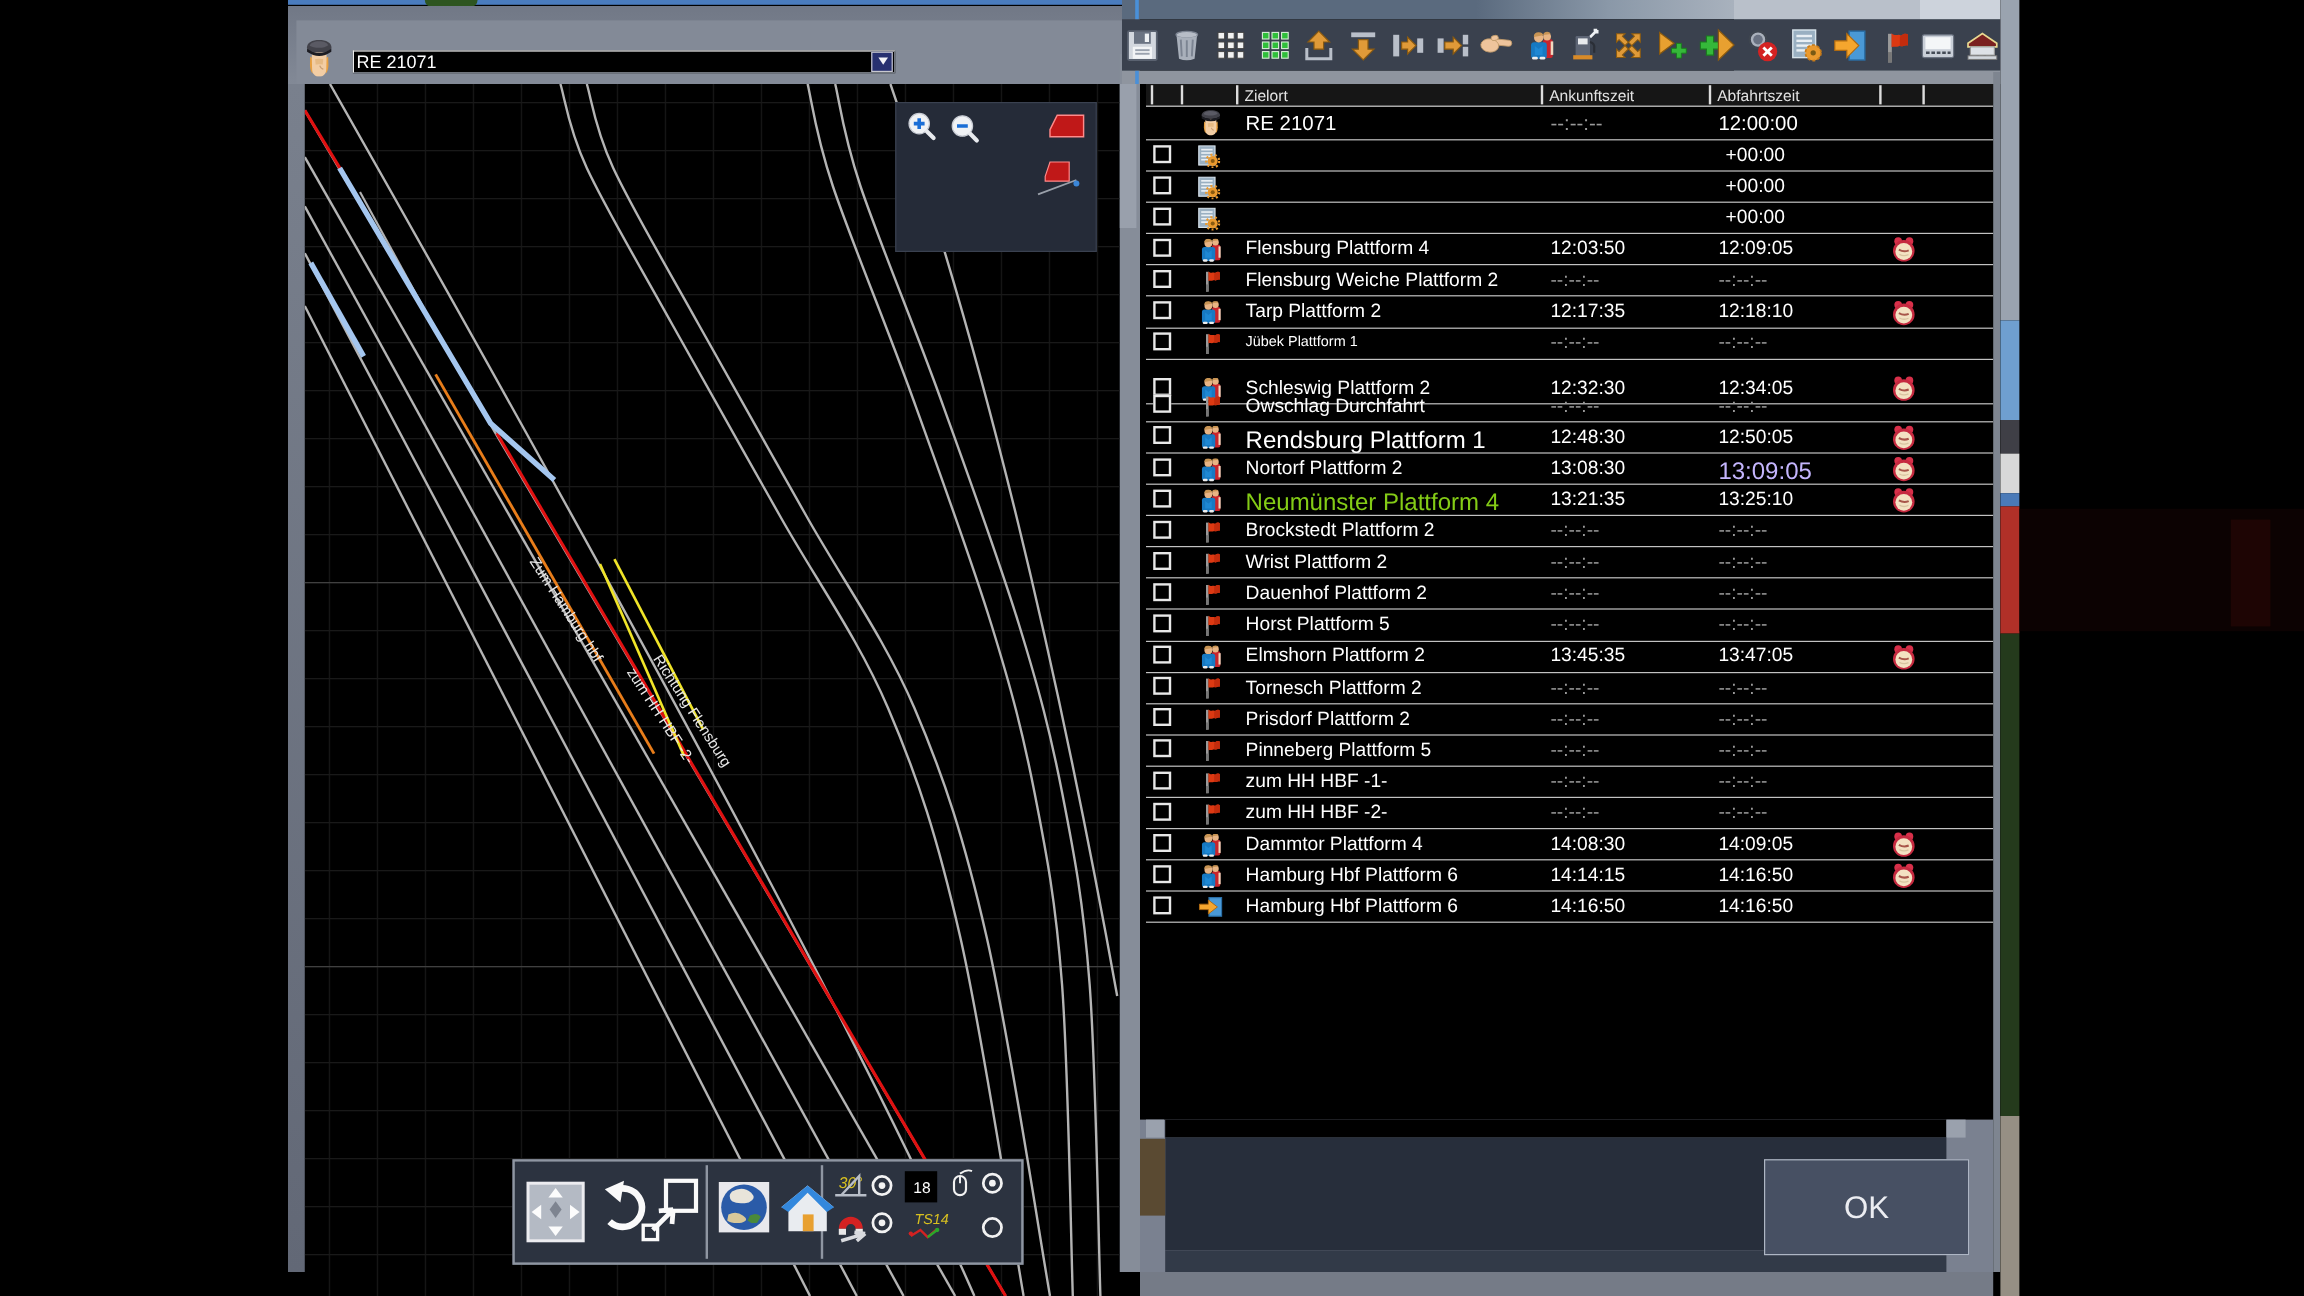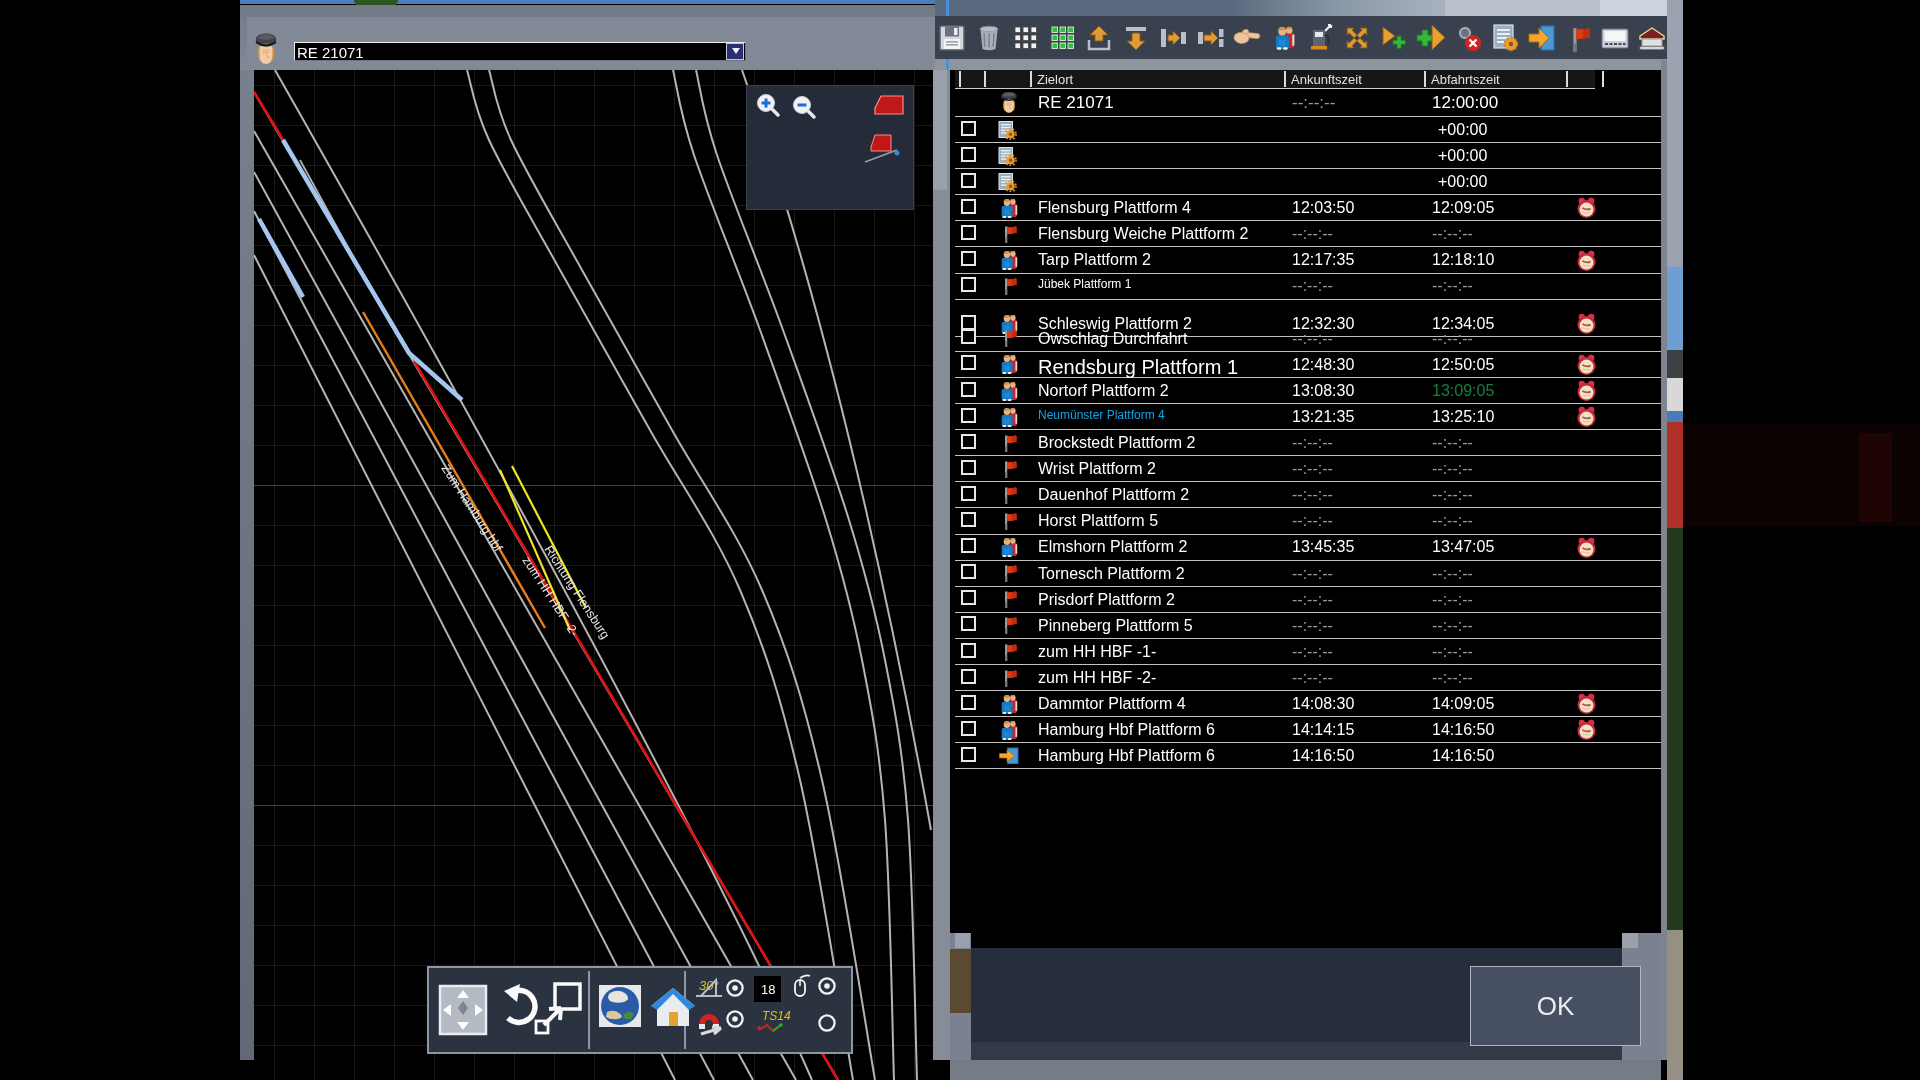--- a/index.html
+++ b/index.html
@@ -273,21 +273,21 @@
 <path d="M5,21 h3 M9.5,21 h3 M14,21 h3 M18.5,21 h3 M23,21 h2.5" stroke="#444b56" stroke-width="2"></path>
   </svg>
 <svg style="position:absolute;left:1637px;top:23px;" width="30" height="30" viewBox="0 0 30 30">
     <path d="M3,13 L15,5 L27,13 L27,16 L3,16 Z" fill="#7a2020" stroke="#e8d890" stroke-width="1.4"></path>
 <rect x="5" y="16" width="20" height="7" fill="#dde1e7" stroke="#999"></rect>
 <path d="M6,24.5 h4 M12,24.5 h4 M18,24.5 h4" stroke="#eee" stroke-width="2.2"></path>
 <rect x="3" y="23.5" width="24" height="3" fill="#d2d7de" stroke="#777" stroke-width="0.8"></rect>
   </svg>
 
 <div style="position:absolute;left:955px;top:70px;width:706px;height:878px;background:#000;">
-    <div style="position:absolute;left:0;top:0;width:640px;height:18.5px;background:#161616;border-bottom:1px solid #cfcfcf;font-size:13px;color:#e2e2e2;">
+    <div style="position:absolute;left:0;top:0;width:706px;height:18.5px;background:#161616;border-bottom:1px solid #cfcfcf;font-size:13px;color:#e2e2e2;">
 <span style="position:absolute;left:82px;top:2px;">Zielort</span>
 <span style="position:absolute;left:336px;top:2px;">Ankunftszeit</span>
 <span style="position:absolute;left:476px;top:2px;">Abfahrtszeit</span>
 <span style="position:absolute;left:4px;top:1px;width:2px;height:16px;background:#dcdcdc;"></span>
 <span style="position:absolute;left:29px;top:1px;width:2px;height:16px;background:#dcdcdc;"></span>
 <span style="position:absolute;left:75px;top:1px;width:2px;height:16px;background:#dcdcdc;"></span>
 <span style="position:absolute;left:329px;top:1px;width:2px;height:16px;background:#dcdcdc;"></span>
 <span style="position:absolute;left:469px;top:1px;width:2px;height:16px;background:#dcdcdc;"></span>
 <span style="position:absolute;left:611px;top:1px;width:2px;height:16px;background:#dcdcdc;"></span>
 <span style="position:absolute;left:647px;top:1px;width:2px;height:16px;background:#dcdcdc;"></span>
@@ -530,21 +530,21 @@
 <rect x="1.5" y="6.5" width="10.5" height="11" rx="2" fill="#1779c2"></rect>
 <circle cx="6.6" cy="3.6" r="3.1" fill="#e8b484"></circle>
 <path d="M3.4,2.2 a3.2,2.6 0 0 1 6.3,-0.3 l-6.3,1.2 z" fill="#c89454"></path>
 <path d="M4,9 l2.6,2 2.6,-2 v6 h-5.2 z" fill="#1e88d4"></path>
 <rect x="2.2" y="16.2" width="3.8" height="1.9" rx="0.9" fill="#eeeeee"></rect>
 <rect x="7.2" y="16.2" width="3.8" height="1.9" rx="0.9" fill="#eeeeee"></rect>
 </g>
       </svg>
       <span style="position:absolute;left:83px;top:3.9px;font-size:16px;color:#fff;">Nortorf Plattform 2</span>
       <span style="position:absolute;left:337px;top:3.9px;font-size:16px;color:#fff;">13:08:30</span>
-      <span style="position:absolute;left:477px;top:3.9px;font-size:16px;color:#15803d;">13:09:05</span>
+      <span style="position:absolute;left:477px;top:3.9px;font-size:20px;color:#c4b5fd;">13:09:05</span>
       <svg style="position:absolute;left:622px;top:2.1px;" width="19" height="22" viewBox="0 0 19 22">
         <g transform="translate(0,0)">
 <circle cx="4.8" cy="4" r="3.2" fill="#d8304a"></circle>
           <circle cx="14.2" cy="4" r="3.2" fill="#d8304a"></circle>
 <circle cx="9.5" cy="12" r="9" fill="#c62a40"></circle>
 <circle cx="9.5" cy="12.6" r="7" fill="#f3e2c2"></circle>
 <path d="M5.4,11 q4.1,2.4 8.2,0.6" stroke="#a8564a" stroke-width="1.7" fill="none"></path>
 <path d="M5.8,15 q3.7,2 7.6,0.2" stroke="#d8c4a0" stroke-width="1.1" fill="none"></path>
 </g>
       </svg>
@@ -558,21 +558,21 @@
 <path d="M9.8,0.9 a2.6,2.2 0 0 1 4.8,0.2 l-4.9,0.6 z" fill="#c89454"></path>
 <rect x="14.6" y="6" width="1.7" height="9" fill="#f0d9c0"></rect>
 <rect x="1.5" y="6.5" width="10.5" height="11" rx="2" fill="#1779c2"></rect>
 <circle cx="6.6" cy="3.6" r="3.1" fill="#e8b484"></circle>
 <path d="M3.4,2.2 a3.2,2.6 0 0 1 6.3,-0.3 l-6.3,1.2 z" fill="#c89454"></path>
 <path d="M4,9 l2.6,2 2.6,-2 v6 h-5.2 z" fill="#1e88d4"></path>
 <rect x="2.2" y="16.2" width="3.8" height="1.9" rx="0.9" fill="#eeeeee"></rect>
 <rect x="7.2" y="16.2" width="3.8" height="1.9" rx="0.9" fill="#eeeeee"></rect>
 </g>
       </svg>
-      <span style="position:absolute;left:83px;top:3.9px;font-size:12px;color:#0ea5e9;">Neumünster Plattform 4</span>
+      <span style="position:absolute;left:83px;top:3.9px;font-size:20px;color:#84cc16;">Neumünster Plattform 4</span>
       <span style="position:absolute;left:337px;top:3.9px;font-size:16px;color:#fff;">13:21:35</span>
       <span style="position:absolute;left:477px;top:3.9px;font-size:16px;color:#fff;">13:25:10</span>
       <svg style="position:absolute;left:622px;top:2.1px;" width="19" height="22" viewBox="0 0 19 22">
         <g transform="translate(0,0)">
 <circle cx="4.8" cy="4" r="3.2" fill="#d8304a"></circle>
           <circle cx="14.2" cy="4" r="3.2" fill="#d8304a"></circle>
 <circle cx="9.5" cy="12" r="9" fill="#c62a40"></circle>
 <circle cx="9.5" cy="12.6" r="7" fill="#f3e2c2"></circle>
 <path d="M5.4,11 q4.1,2.4 8.2,0.6" stroke="#a8564a" stroke-width="1.7" fill="none"></path>
 <path d="M5.8,15 q3.7,2 7.6,0.2" stroke="#d8c4a0" stroke-width="1.1" fill="none"></path>

